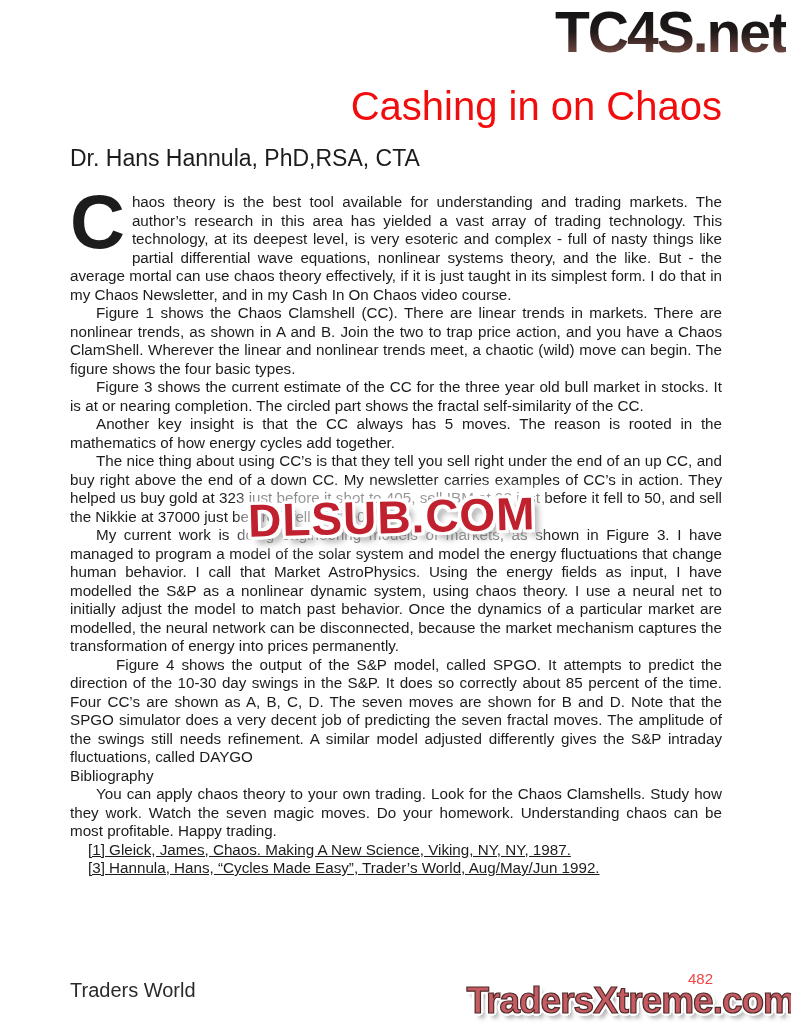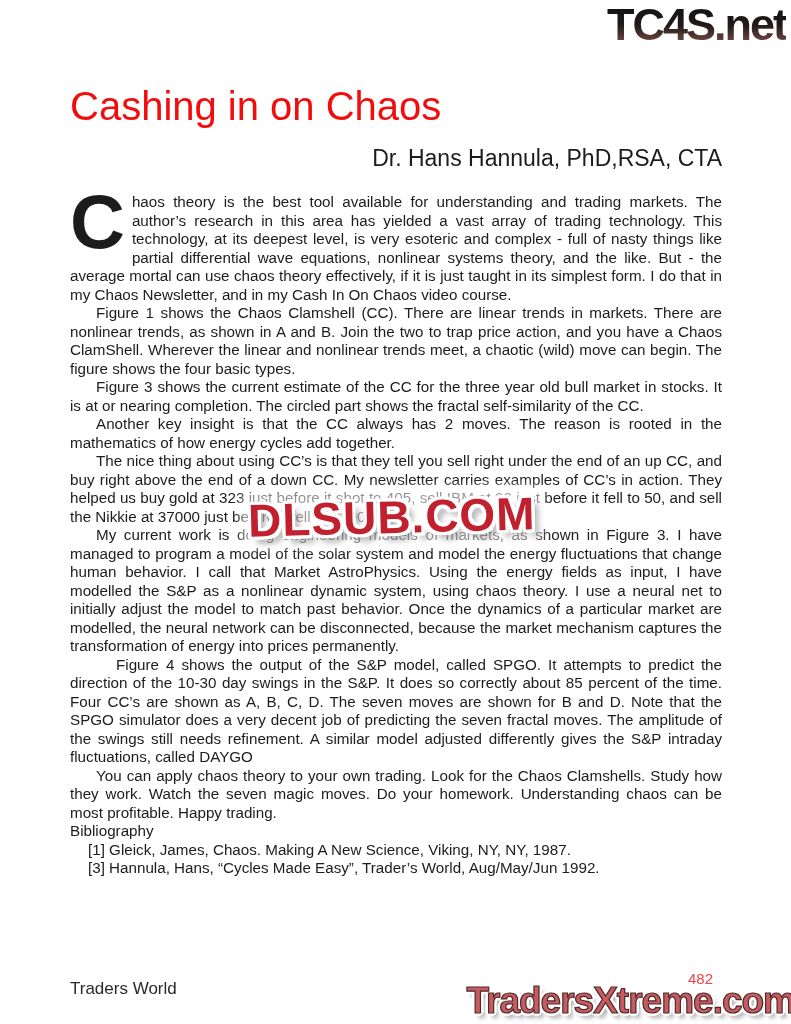--- a/index.html
+++ b/index.html
@@ -12,76 +12,76 @@
     overflow: hidden;
     font-family: "Liberation Sans", sans-serif;
     color: #1c1c1c;
   }
 
   
   .site-logo {
     position: absolute;
     top: -1px;
     right: 5px;
-    font-size: 45px;
+    font-size: 57px;
     font-weight: 700;
     letter-spacing: -2px;
     background: linear-gradient(180deg, #141414 18%, #201a19 50%, #86544c 92%);
     -webkit-background-clip: text;
     background-clip: text;
     color: transparent;
     white-space: nowrap;
   }
 
   
   .content {
     position: absolute;
     left: 70px;
     top: 84px;
     width: 652px;
   }
   .article-title {
     margin: 0 0 16px 0;
-    text-align: left;
+    text-align: right;
     font-size: 40px;
     font-weight: 400;
     color: var(--title, #f20d0d);
     letter-spacing: 0px;
   }
   .article-author {
     margin: 0 0 21px 0;
-    text-align: right;
+    text-align: left;
     font-size: 23px;
     font-weight: 400;
     color: #1c1c1c;
   }
   .body-text {
     font-size: 15.2px;
     line-height: 18.5px;
     text-align: justify;
   }
   .body-text p { margin: 0; }
   .para.indent    { text-indent: 26px; }
   .para.indent-lg { text-indent: 46px; }
   .dropcap {
     float: left;
     font-size: 76px;
     line-height: 56px;
     font-weight: 700;
     margin: 1px 7px 0 0;
   }
   .bib-head { text-indent: 0; }
-  .bib { text-indent: 18px; }
+  .bib { text-indent: 18px; text-decoration: underline; }
 
   
   .footer-journal {
     position: absolute;
     left: 70px;
     top: 979px;
-    font-size: 17px;
+    font-size: 20px;
     color: #2a2a2a;
   }
   .page-number {
     position: absolute;
     left: 688px;
     top: 970px;
     font-size: 15px;
     color: #ef4444;
     z-index: 1;
   }
@@ -140,26 +140,26 @@
   <div class="site-logo">TC4S.net</div>
 
   <div class="content">
     <h1 class="article-title">Cashing in on Chaos</h1>
     <h2 class="article-author">Dr. Hans Hannula, PhD,RSA, CTA</h2>
 
     <div class="body-text">
       <p class="para"><span class="dropcap">C</span><span>haos theory is the best tool available for understanding and trading markets. The author’s research in this area has yielded a vast array of trading technology. This technology, at its deepest level, is very esoteric and complex - full of nasty things like partial differential wave equations, nonlinear systems theory, and the like. But - the average mortal can use chaos theory effectively, if it is just taught in its simplest form. I do that in my Chaos Newsletter, and in my Cash In On Chaos video course.</span></p>
       <p class="para indent">Figure 1 shows the Chaos Clamshell (CC). There are linear trends in markets. There are nonlinear trends, as shown in A and B. Join the two to trap price action, and you have a Chaos ClamShell. Wherever the linear and nonlinear trends meet, a chaotic (wild) move can begin. The figure shows the four basic types.</p>
       <p class="para indent">Figure 3 shows the current estimate of the CC for the three year old bull market in stocks. It is at or nearing completion. The circled part shows the fractal self-similarity of the CC.</p>
-      <p class="para indent">Another key insight is that the CC always has 2 moves. The reason is rooted in the mathematics of how energy cycles add together.</p>
+      <p class="para indent">Another key insight is that the CC always has 5 moves. The reason is rooted in the mathematics of how energy cycles add together.</p>
       <p class="para indent">The nice thing about using CC’s is that they tell you sell right under the end of an up CC, and buy right above the end of a down CC. My newsletter carries examples of CC’s in action. They helped us buy gold at 323 just before it shot to 405, sell IBM at 98 just before it fell to 50, and sell the Nikkie at 37000 just before it fell to 21000.</p>
       <p class="para indent">My current work is doing engineering models of markets, as shown in Figure 3. I have managed to program a model of the solar system and model the energy fluctuations that change human behavior. I call that Market AstroPhysics. Using the energy fields as input, I have modelled the S&amp;P as a nonlinear dynamic system, using chaos theory. I use a neural net to initially adjust the model to match past behavior. Once the dynamics of a particular market are modelled, the neural network can be disconnected, because the market mechanism captures the transformation of energy into prices permanently.</p>
       <p class="para indent-lg">Figure 4 shows the output of the S&amp;P model, called SPGO. It attempts to predict the direction of the 10-30 day swings in the S&amp;P. It does so correctly about 85 percent of the time. Four CC’s are shown as A, B, C, D. The seven moves are shown for B and D. Note that the SPGO simulator does a very decent job of predicting the seven fractal moves. The amplitude of the swings still needs refinement. A similar model adjusted differently gives the S&amp;P intraday fluctuations, called DAYGO</p>
+      <p class="para bib-head">Bibliography</p>
       <p class="para indent">You can apply chaos theory to your own trading. Look for the Chaos Clamshells. Study how they work. Watch the seven magic moves. Do your homework. Understanding chaos can be most profitable. Happy trading.</p>
-      <p class="para bib-head">Bibliography</p>
       <p class="para bib">[1] Gleick, James, Chaos. Making A New Science, Viking, NY, NY, 1987.</p>
       <p class="para bib">[3] Hannula, Hans, “Cycles Made Easy”, Trader’s World, Aug/May/Jun 1992.</p>
     </div>
   </div>
 
   <div class="footer-journal">Traders World</div>
 
   <div class="page-number">482</div>
 
   <div class="wm-center">

